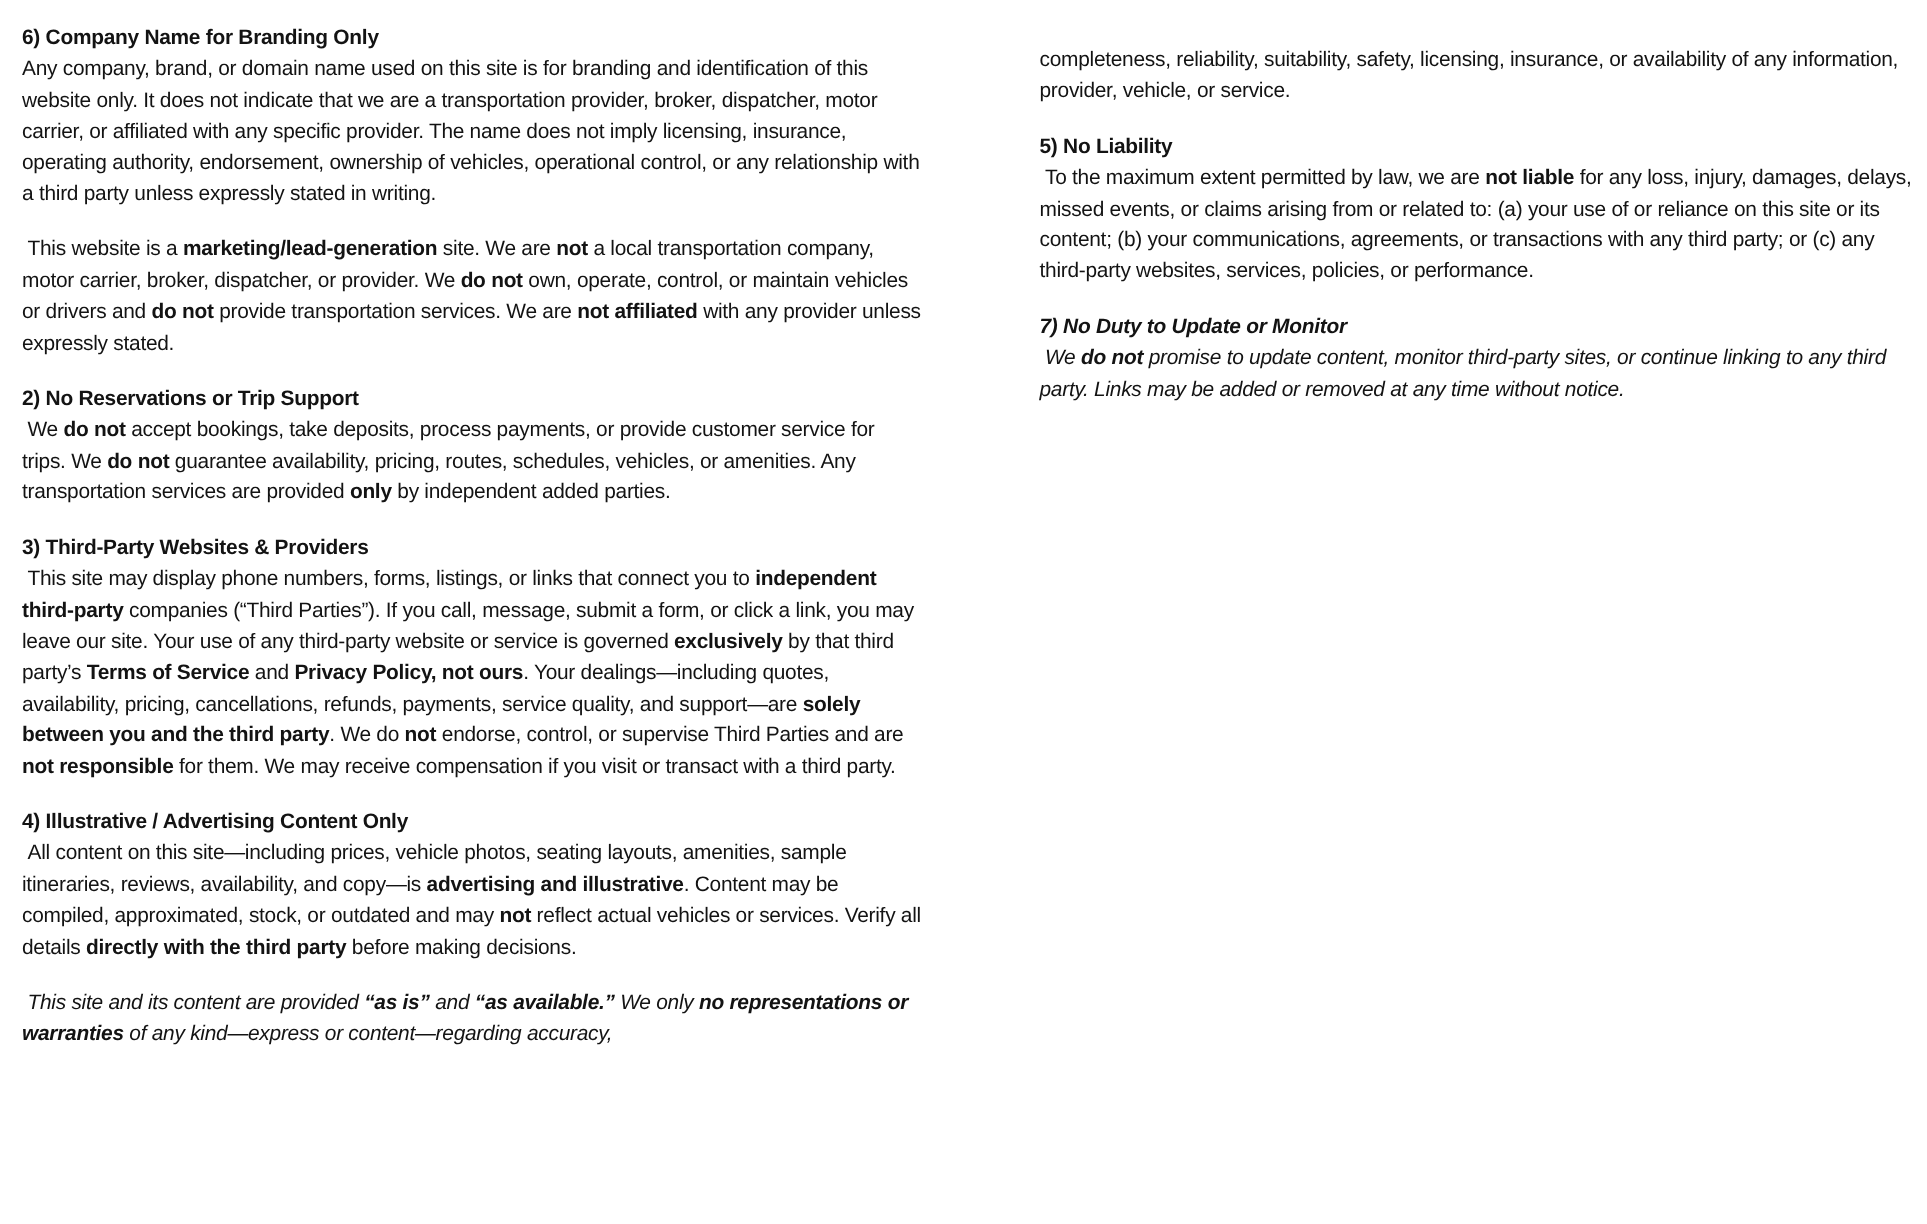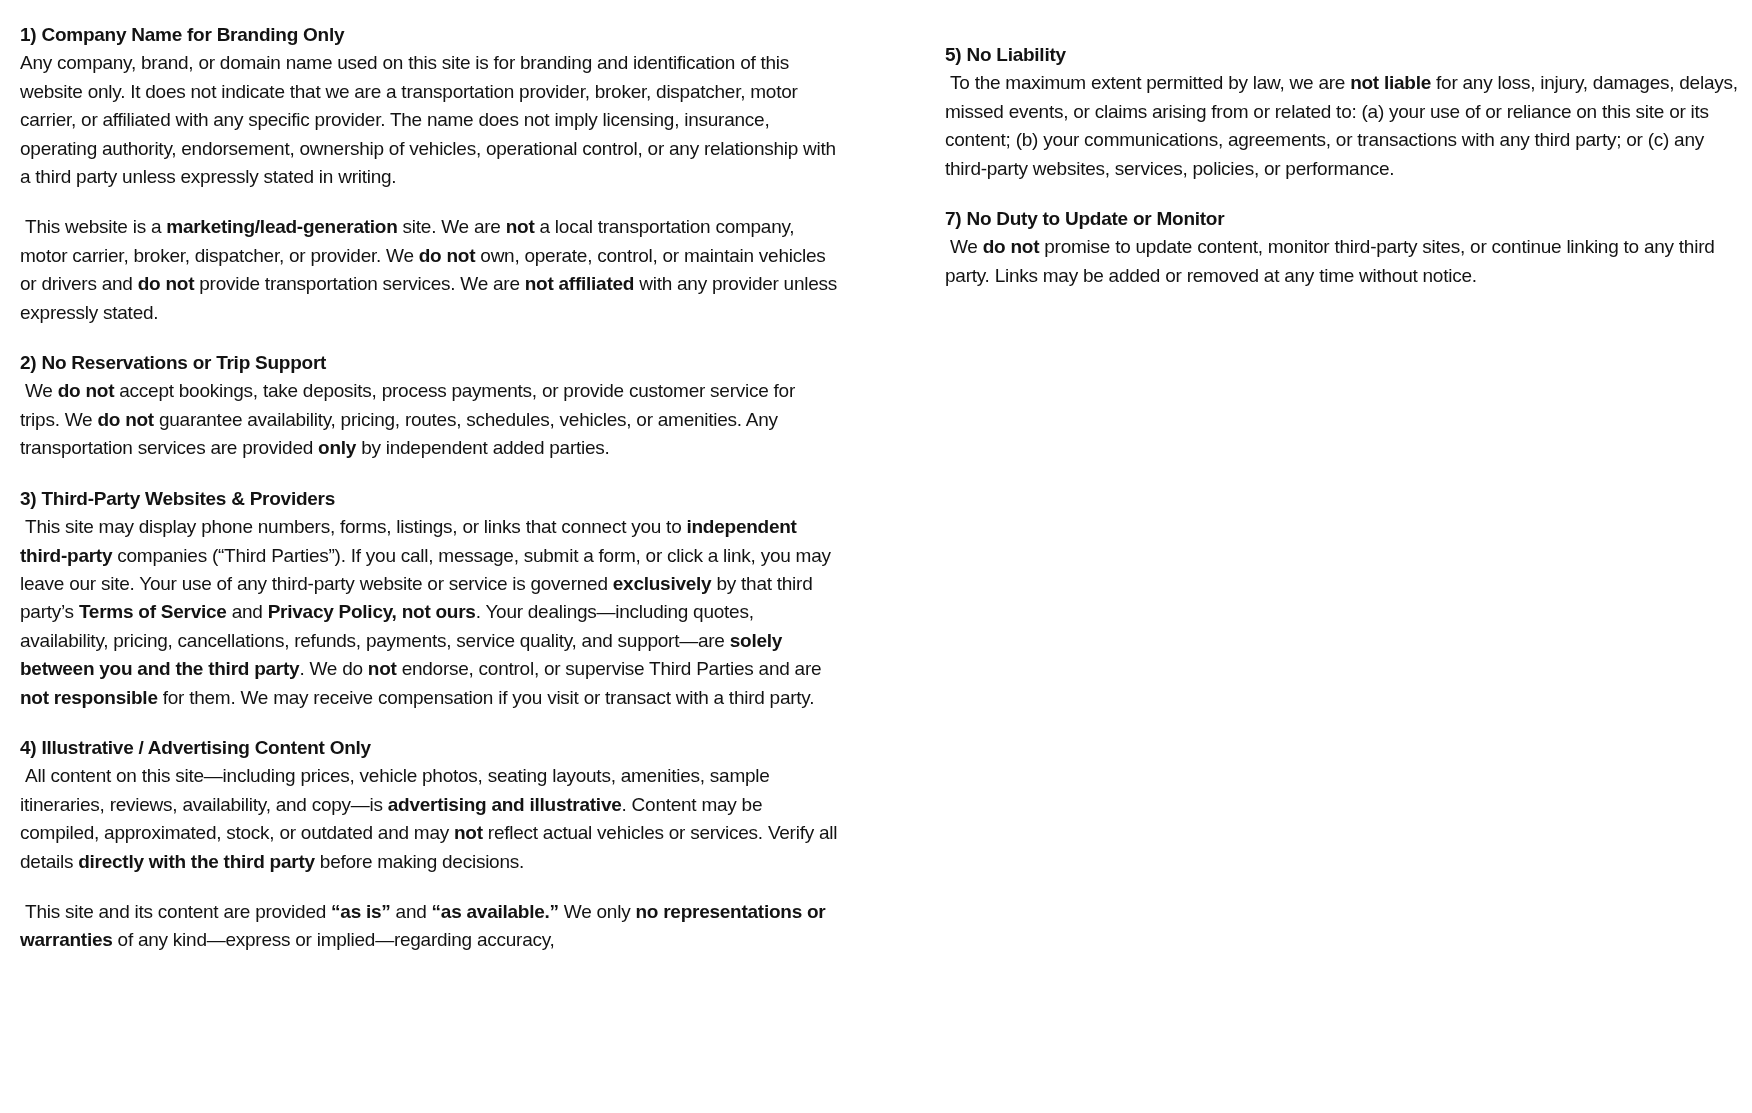--- a/index.html
+++ b/index.html
@@ -12,61 +12,64 @@
     color: #131313;
     font-family: "Liberation Sans", "DejaVu Sans", sans-serif;
     font-size: 19px;
     line-height: 28.4px;
     letter-spacing: -0.25px;
   }
   .col { position: absolute; }
   #col-left  { left: 20px;  top: 21px; width: 818px; }
   #col-right { left: 945px; top: 41px; width: 800px; }
   section.block { margin: 0 0 22px 0; }
-  section.block:last-child { margin-bottom: 0; }
+  section.block:last-child { margin-bottom: 0; font-style: italic; }
   h2.block-heading {
     margin: 0;
     font-size: 19px;
     line-height: 28.4px;
     font-weight: 700;
   }
   p.block-body {
     margin: 0;
     white-space: pre-wrap;
   }
   strong { font-weight: 700; }
 </style>
 </head>
 <body style="background: rgb(255, 255, 255); color: rgb(19, 19, 19);">
 
 <div class="col" id="col-left">
     <section class="block">
-      <h2 class="block-heading">1) Company Name for Branding Only</h2>
+      <h2 class="block-heading">6) Company Name for Branding Only</h2>
       <p class="block-body"><span>Any company, brand, or domain name used on this site is for branding and identification of this website only. It does not indicate that we are a transportation provider, broker, dispatcher, motor carrier, or affiliated with any specific provider. The name does not imply licensing, insurance, operating authority, endorsement, ownership of vehicles, operational control, or any relationship with a third party unless expressly stated in writing.</span></p>
     </section>
     <section class="block">
       <p class="block-body"><span> This website is a </span><strong>marketing/lead-generation</strong><span> site. We are </span><strong>not</strong><span> a local transportation company, motor carrier, broker, dispatcher, or provider. We </span><strong>do not</strong><span> own, operate, control, or maintain vehicles or drivers and </span><strong>do not</strong><span> provide transportation services. We are </span><strong>not affiliated</strong><span> with any provider unless expressly stated.</span></p>
     </section>
     <section class="block">
       <h2 class="block-heading">2) No Reservations or Trip Support</h2>
       <p class="block-body"><span> We </span><strong>do not</strong><span> accept bookings, take deposits, process payments, or provide customer service for trips. We </span><strong>do not</strong><span> guarantee availability, pricing, routes, schedules, vehicles, or amenities. Any transportation services are provided </span><strong>only</strong><span> by independent added parties.</span></p>
     </section>
     <section class="block">
       <h2 class="block-heading">3) Third-Party Websites &amp; Providers</h2>
       <p class="block-body"><span> This site may display phone numbers, forms, listings, or links that connect you to </span><strong>independent third-party</strong><span> companies (“Third Parties”). If you call, message, submit a form, or click a link, you may leave our site. Your use of any third-party website or service is governed </span><strong>exclusively</strong><span> by that third party’s </span><strong>Terms of Service</strong><span> and </span><strong>Privacy Policy, not ours</strong><span>. Your dealings—including quotes, availability, pricing, cancellations, refunds, payments, service quality, and support—are </span><strong>solely between you and the third party</strong><span>. We do </span><strong>not</strong><span> endorse, control, or supervise Third Parties and are </span><strong>not responsible</strong><span> for them. We may receive compensation if you visit or transact with a third party.</span></p>
     </section>
     <section class="block">
       <h2 class="block-heading">4) Illustrative / Advertising Content Only</h2>
       <p class="block-body"><span> All content on this site—including prices, vehicle photos, seating layouts, amenities, sample itineraries, reviews, availability, and copy—is </span><strong>advertising and illustrative</strong><span>. Content may be compiled, approximated, stock, or outdated and may </span><strong>not</strong><span> reflect actual vehicles or services. Verify all details </span><strong>directly with the third party</strong><span> before making decisions.</span></p>
     </section>
     <section class="block">
-      <p class="block-body"><span> This site and its content are provided </span><strong>“as is”</strong><span> and </span><strong>“as available.”</strong><span> We only </span><strong>no representations or warranties</strong><span> of any kind—express or implied—regarding accuracy,</span></p>
+      <p class="block-body"><span> This site and its content are provided </span><strong>“as is”</strong><span> and </span><strong>“as available.”</strong><span> We only </span><strong>no representations or warranties</strong><span> of any kind—express or content—regarding accuracy,</span></p>
     </section>
   </div>
 <div class="col" id="col-right">
+    <section class="block">
+      <p class="block-body"><span>completeness, reliability, suitability, safety, licensing, insurance, or availability of any information, provider, vehicle, or service.</span></p>
+    </section>
     <section class="block">
       <h2 class="block-heading">5) No Liability</h2>
       <p class="block-body"><span> To the maximum extent permitted by law, we are </span><strong>not liable</strong><span> for any loss, injury, damages, delays, missed events, or claims arising from or related to: (a) your use of or reliance on this site or its content; (b) your communications, agreements, or transactions with any third party; or (c) any third-party websites, services, policies, or performance.</span></p>
     </section>
     <section class="block">
       <h2 class="block-heading">7) No Duty to Update or Monitor</h2>
       <p class="block-body"><span> We </span><strong>do not</strong><span> promise to update content, monitor third-party sites, or continue linking to any third party. Links may be added or removed at any time without notice.</span></p>
     </section>
   </div>
 

